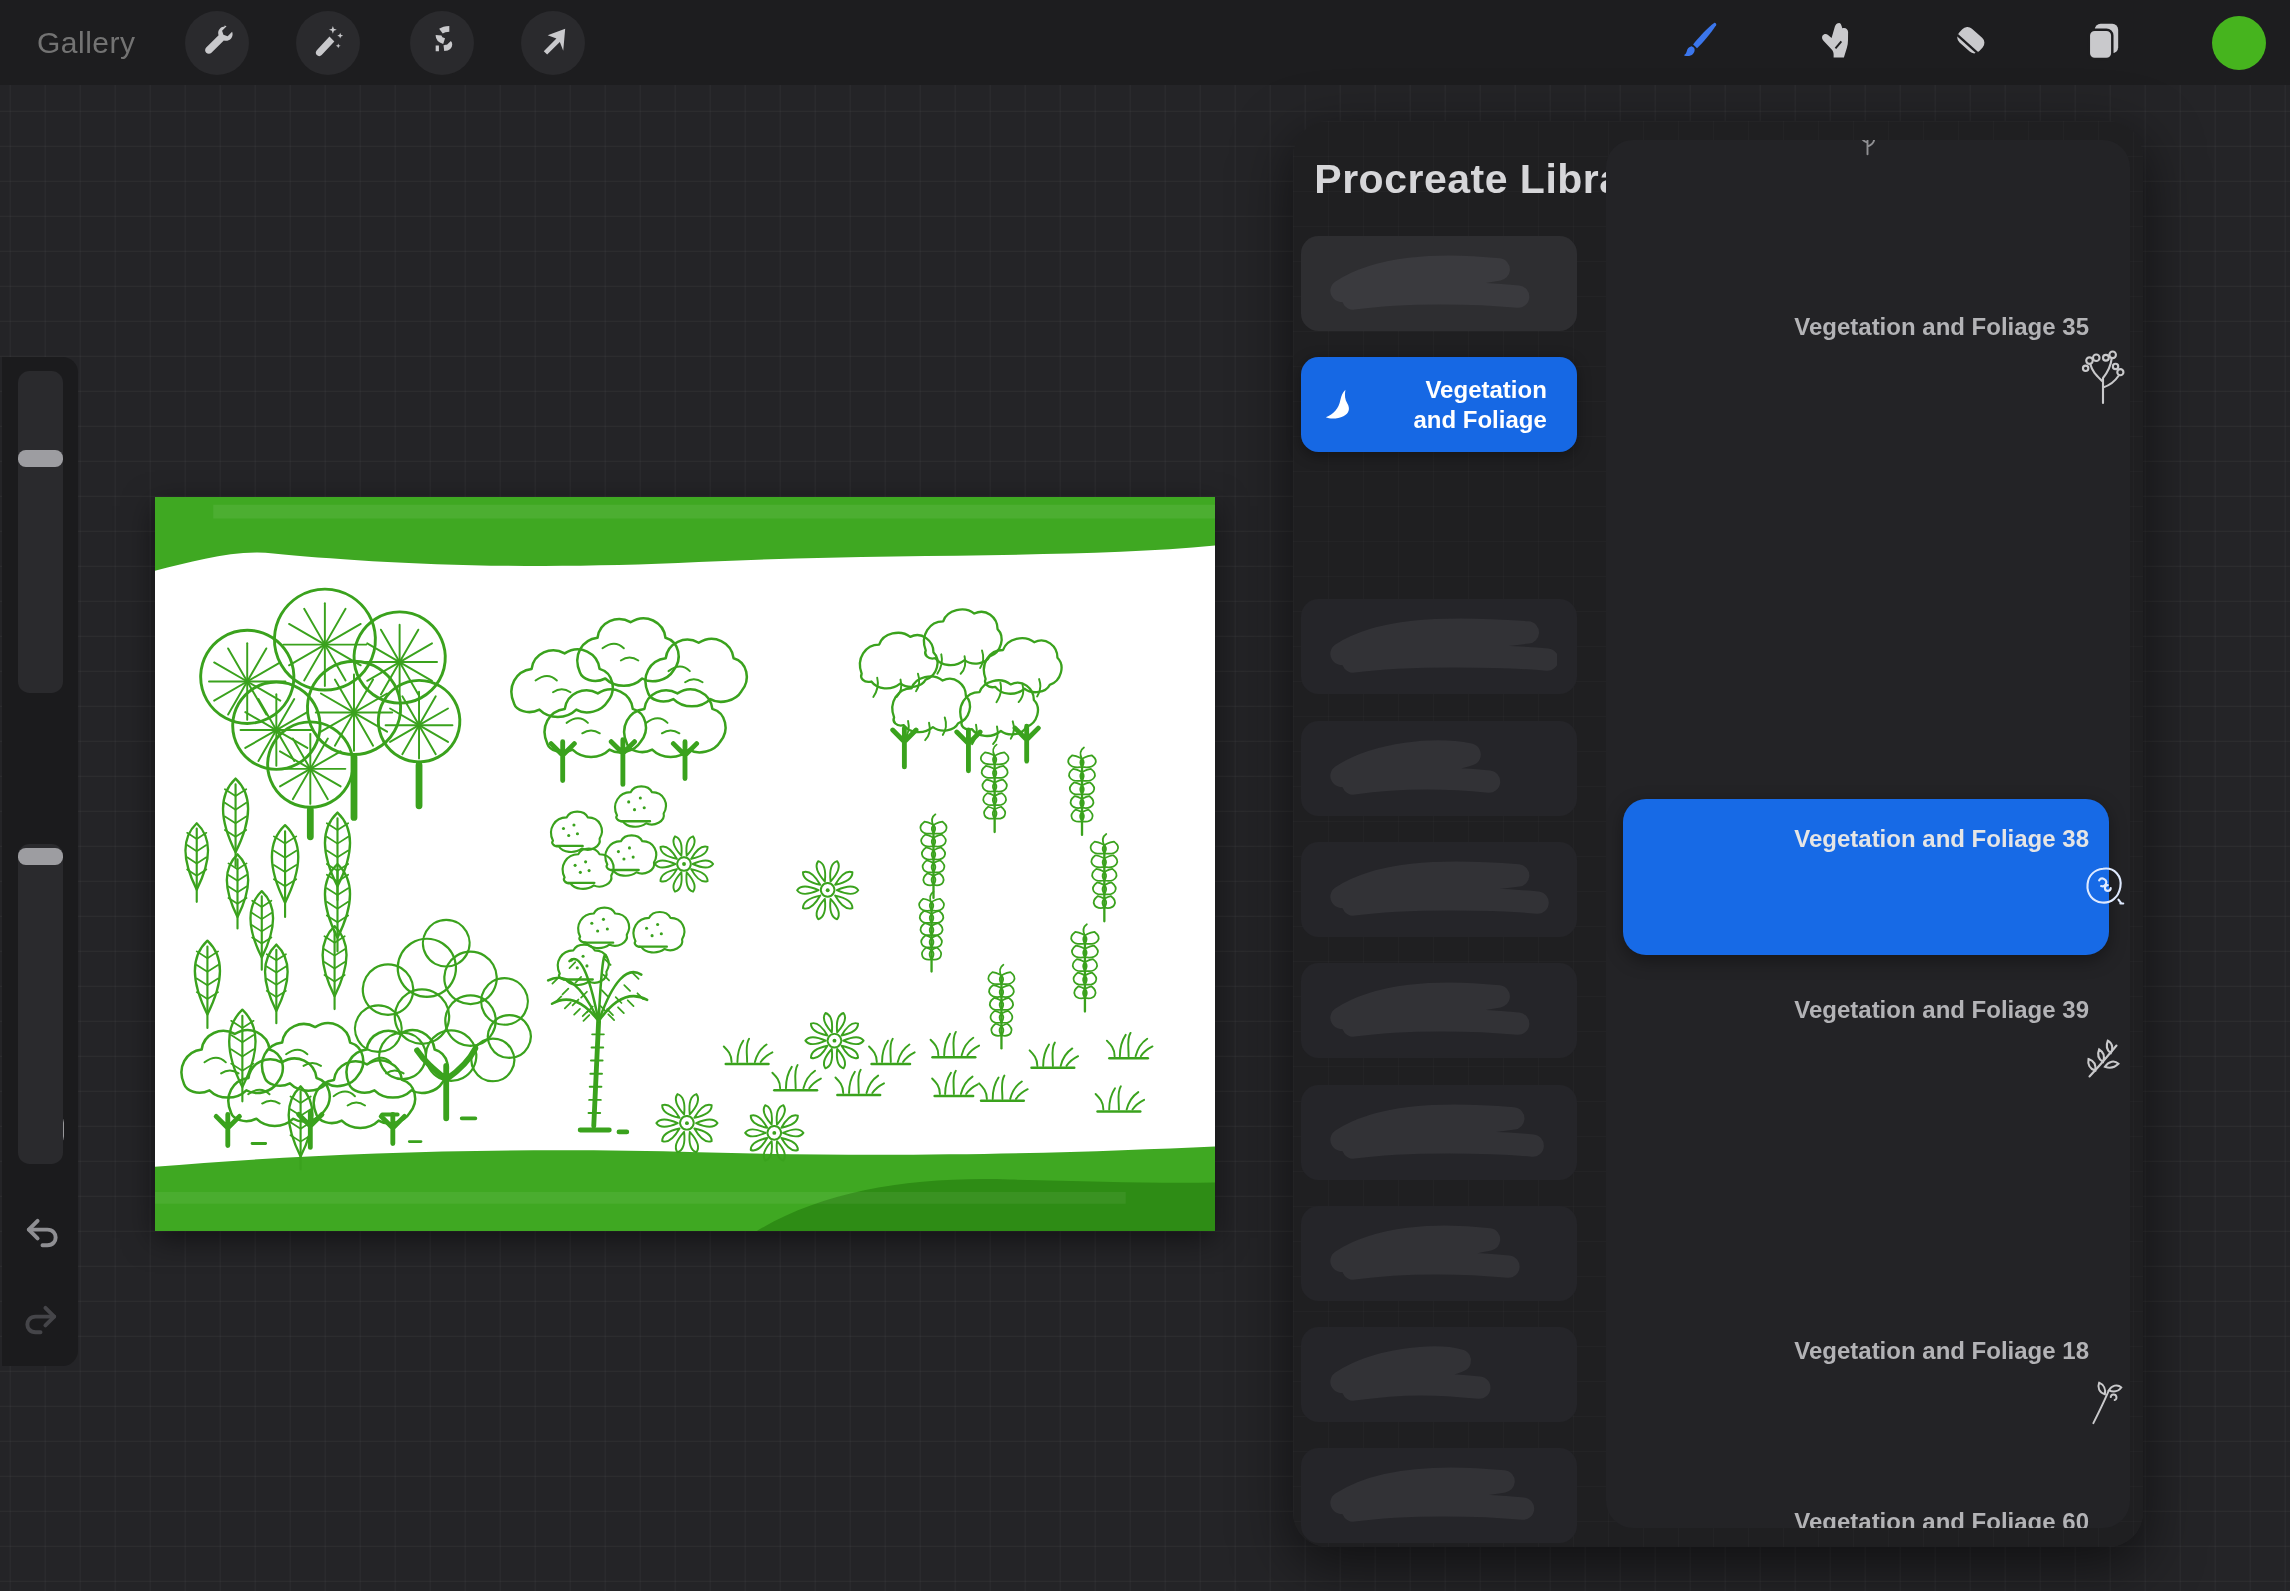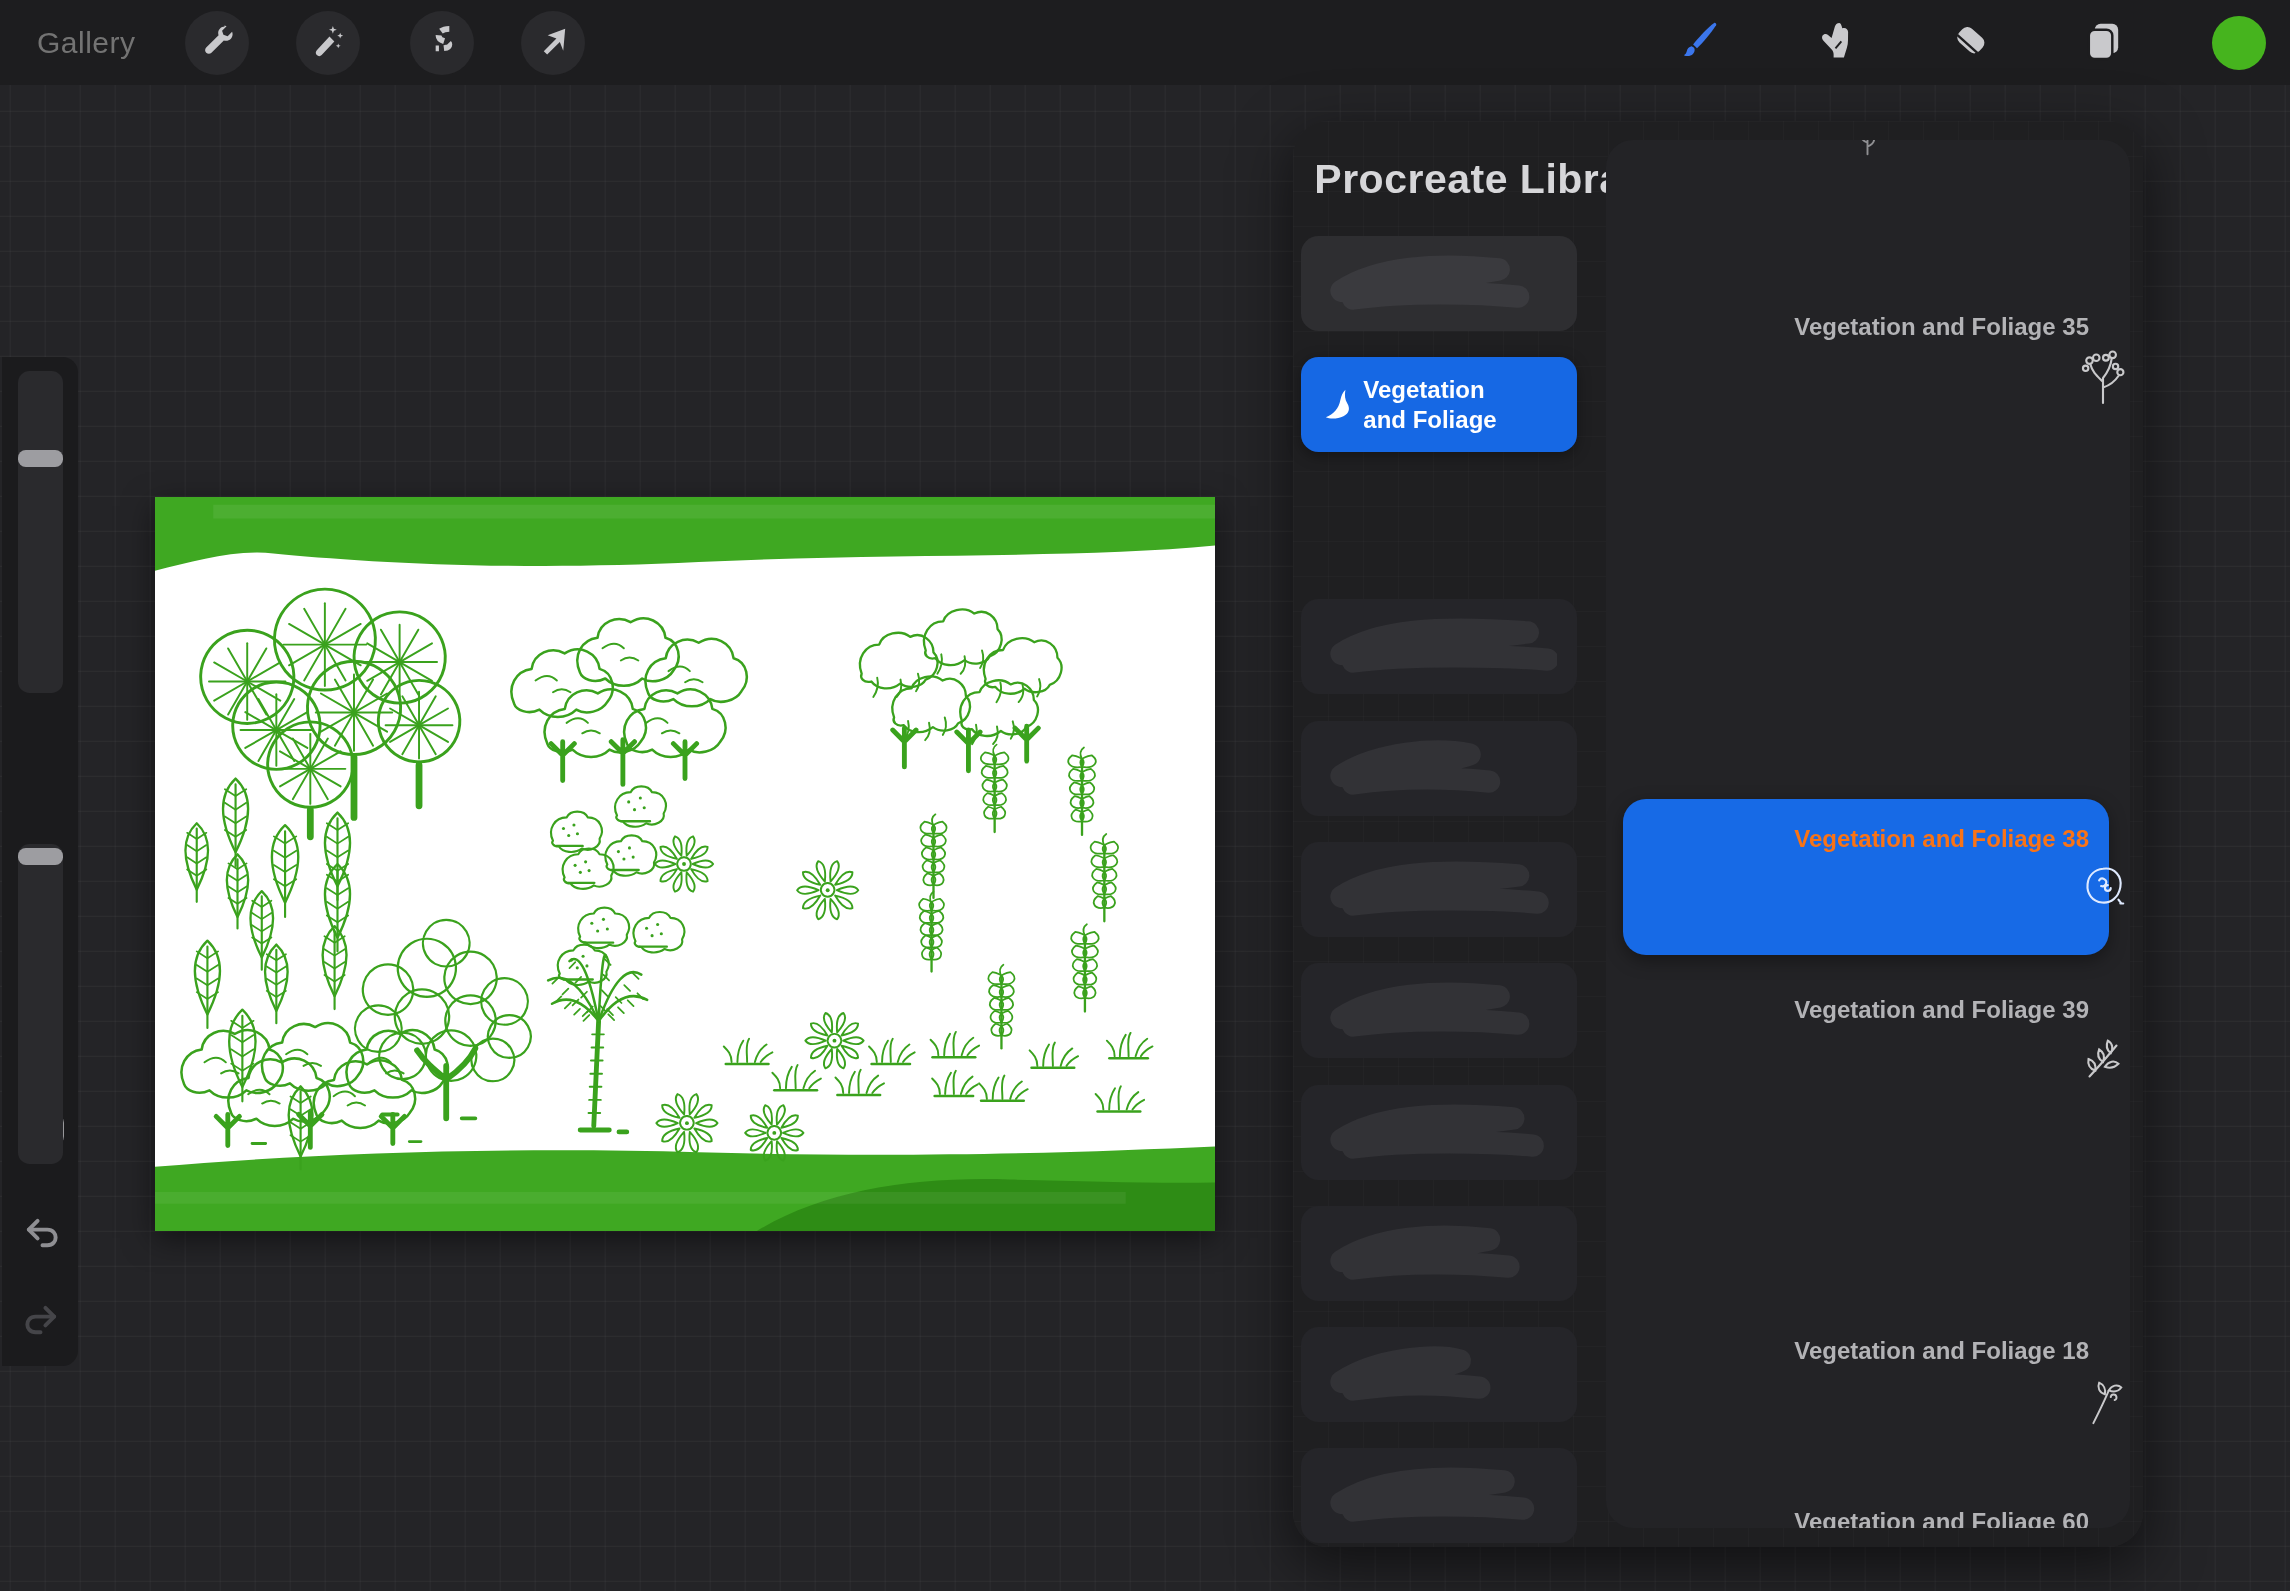--- a/index.html
+++ b/index.html
@@ -33,21 +33,21 @@
       linear-gradient(rgba(255,255,255,.018) 1px, transparent 1px),
       linear-gradient(90deg, rgba(255,255,255,.018) 1px, transparent 1px);
     background-size:35px 35px;}
   .panel-title{position:absolute;left:21.3px;top:35px;font-size:41px;font-weight:bold;color:#d6d6d9;letter-spacing:0.5px;}
   .chev-circle{position:absolute;left:417px;top:45px;width:33px;height:33px;border-radius:50%;background:#39393d;display:flex;align-items:center;justify-content:center;}
   .plus-btn{position:absolute;left:747px;top:33px;width:49px;height:49px;display:flex;align-items:center;justify-content:center;}
   .cat-col{position:absolute;left:7.8px;top:0;width:276px;height:1426px;}
   .cat-card{position:absolute;left:0;width:276px;height:95px;border-radius:17.5px;background:#252529;overflow:hidden;}
   .cat-card.first{background:#2e2e31;}
   .cat-sel{position:absolute;left:0;width:276px;height:95px;border-radius:17.5px;background:#1668e4;display:flex;align-items:center;box-shadow:0 3.9px 13.6px rgba(0,0,0,.35);}
-  .cat-sel-label{flex:1;text-align:left;color:#fff;font-size:24px;font-weight:bold;line-height:1.22;padding-right:21px;}
+  .cat-sel-label{flex:1;text-align:right;color:#fff;font-size:24px;font-weight:bold;line-height:1.22;padding-right:30px;}
   .list-col{position:absolute;left:313px;top:19.4px;width:524px;height:1388px;border-radius:27px;background:#232326;overflow:hidden;}
   .brush-item{position:absolute;left:0;width:524px;text-align:right;}
   .brush-name{font-size:24px;font-weight:bold;color:#b3b3b6;transform:translateX(-41px);white-space:nowrap;}
   .brush-glyph{margin-top:7.8px;}
   .brush-sel-card{position:absolute;left:16.5px;top:659px;width:486px;height:156px;border-radius:23px;background:#176ae6;box-shadow:0 5.8px 17.5px rgba(0,0,0,.35);}
   .scrib{position:absolute;}
 </style>
 </head>
 <body>
 
@@ -731,21 +731,21 @@
               <circle cx="41" cy="18" r="2.8"></circle>
               <circle cx="10" cy="20" r="2.8"></circle>
             </g>
         </g>
       </svg>
     </div>
 
 
 
     <div class="brush-item" style="top:685px">
-      <div class="brush-name" style="color:#f97316">Vegetation and Foliage 38</div>
+      <div class="brush-name" style="color:#e5e5e5">Vegetation and Foliage 38</div>
       <svg class="brush-glyph" width="54" height="56" viewBox="0 0 56 58">
         <g stroke="#dfeaff" stroke-width="2.2" fill="none" stroke-linecap="round">
           <path d="M28 8 C40 6 48 16 46 27 C44 38 36 44 27 43 C17 42 11 34 12 24 C13 14 20 9 28 8 Z"></path>
           <path d="M24 20 a4 4 0 1 1 2 6 M33 25 a3 3 0 1 0 3 3"></path>
           <path d="M44 40 L47 44 M46 44 h3"></path>
         </g>
       </svg>
     </div>
 
     <div class="brush-item" style="top:856px">

